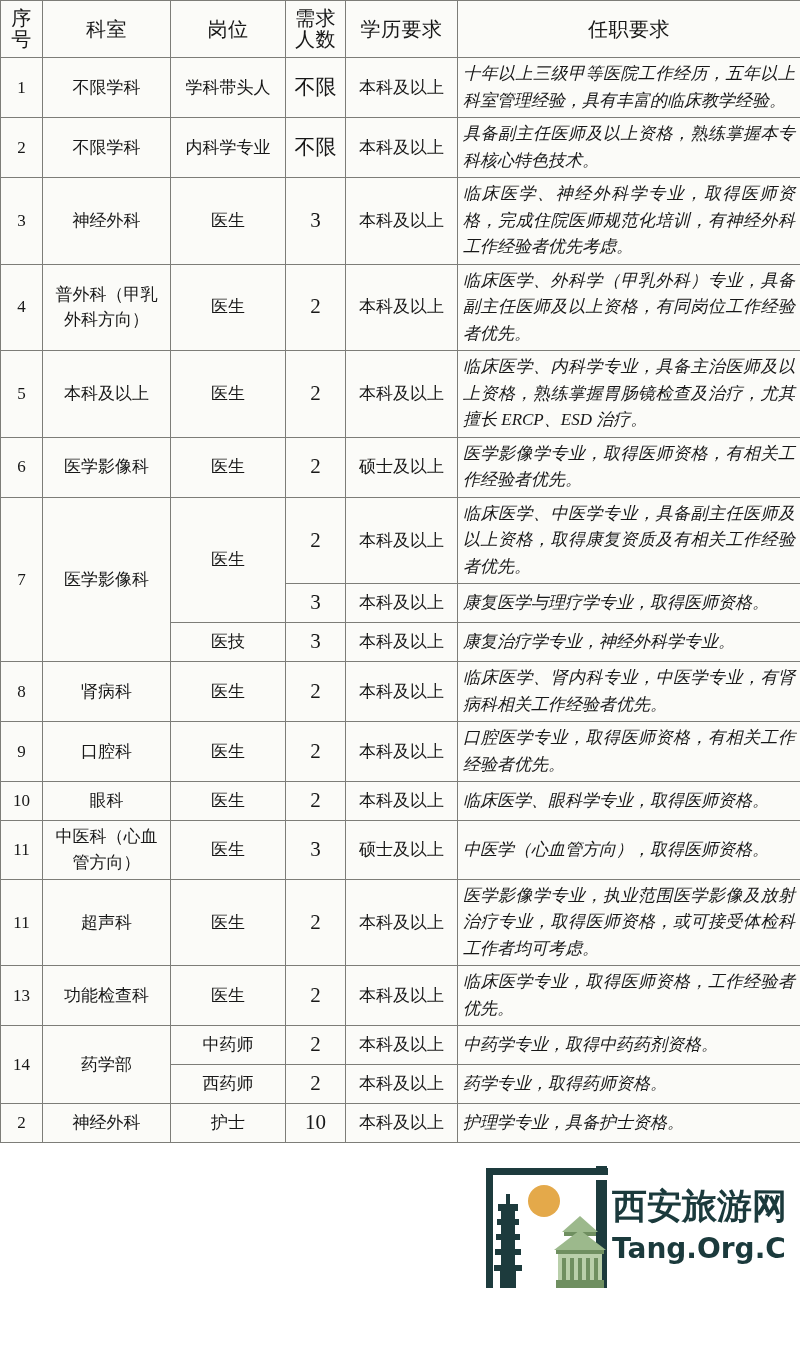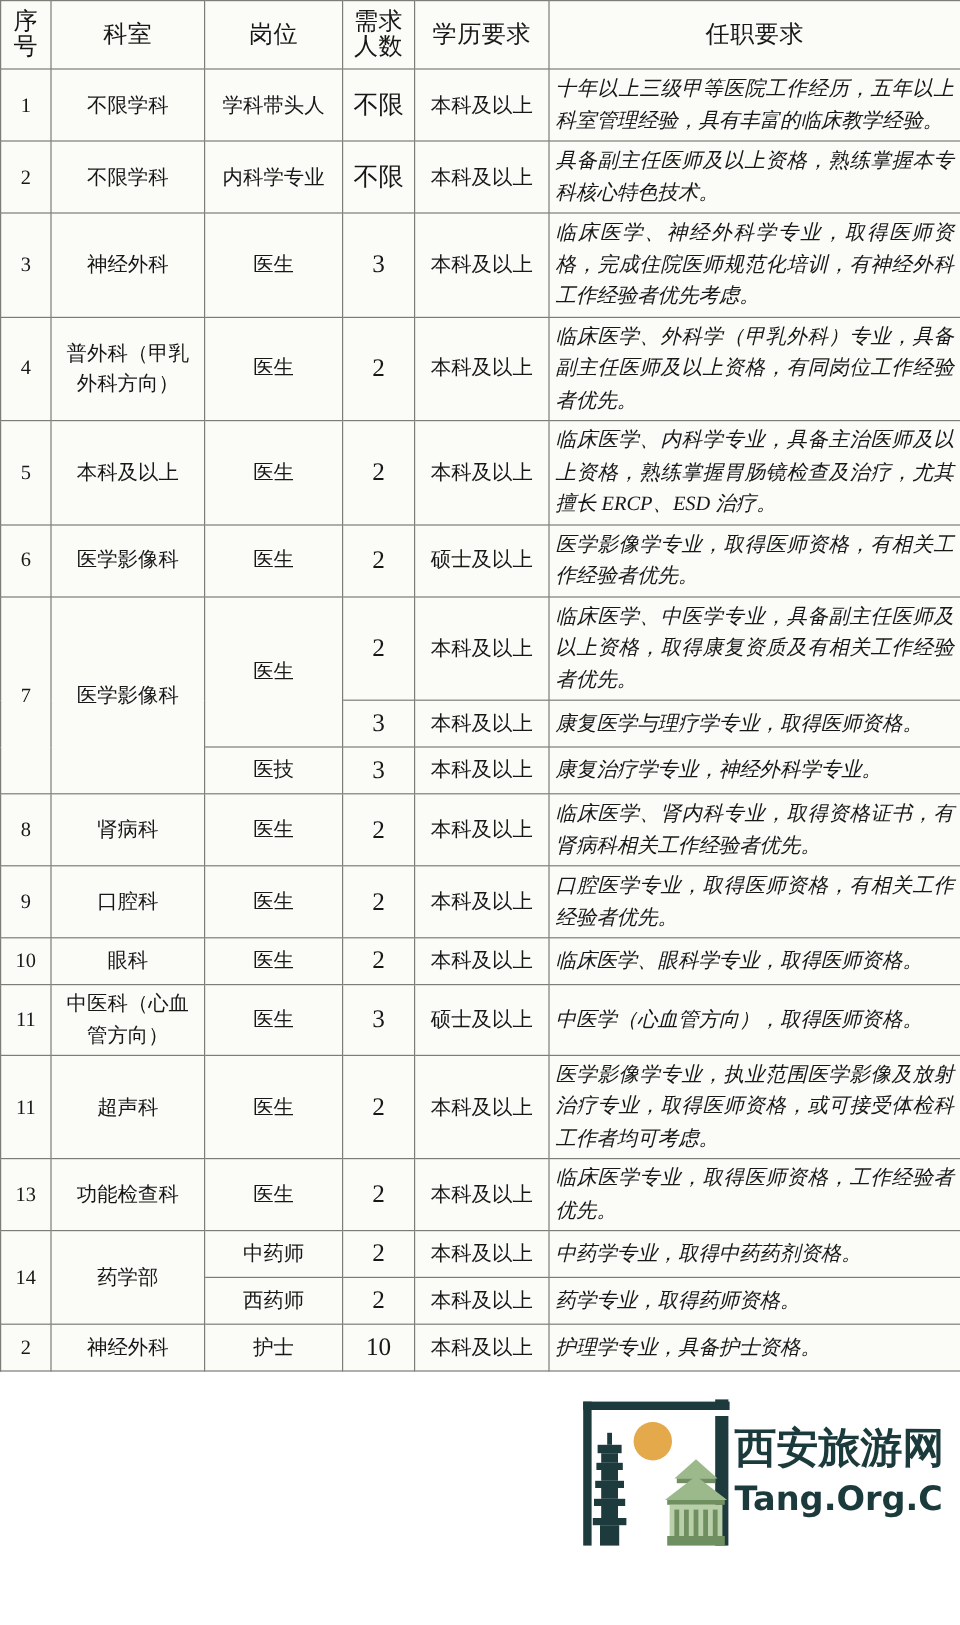--- a/index.html
+++ b/index.html
@@ -181,21 +181,21 @@
         <td class="c-num">3</td>
         <td class="c-edu">本科及以上</td>
         <td class="c-req">康复治疗学专业，神经外科学专业。</td>
       </tr>
       <tr>
         <td class="c-idx">8</td>
         <td class="c-dept">肾病科</td>
         <td class="c-post">医生</td>
         <td class="c-num">2</td>
         <td class="c-edu">本科及以上</td>
-        <td class="c-req">临床医学、肾内科专业，取得资格证书，有肾病科相关工作经验者优先。</td>
+        <td class="c-req">临床医学、肾内科专业，中医学专业，有肾病科相关工作经验者优先。</td>
       </tr>
       <tr>
         <td class="c-idx">9</td>
         <td class="c-dept">口腔科</td>
         <td class="c-post">医生</td>
         <td class="c-num">2</td>
         <td class="c-edu">本科及以上</td>
         <td class="c-req">口腔医学专业，取得医师资格，有相关工作经验者优先。</td>
       </tr>
       <tr>

